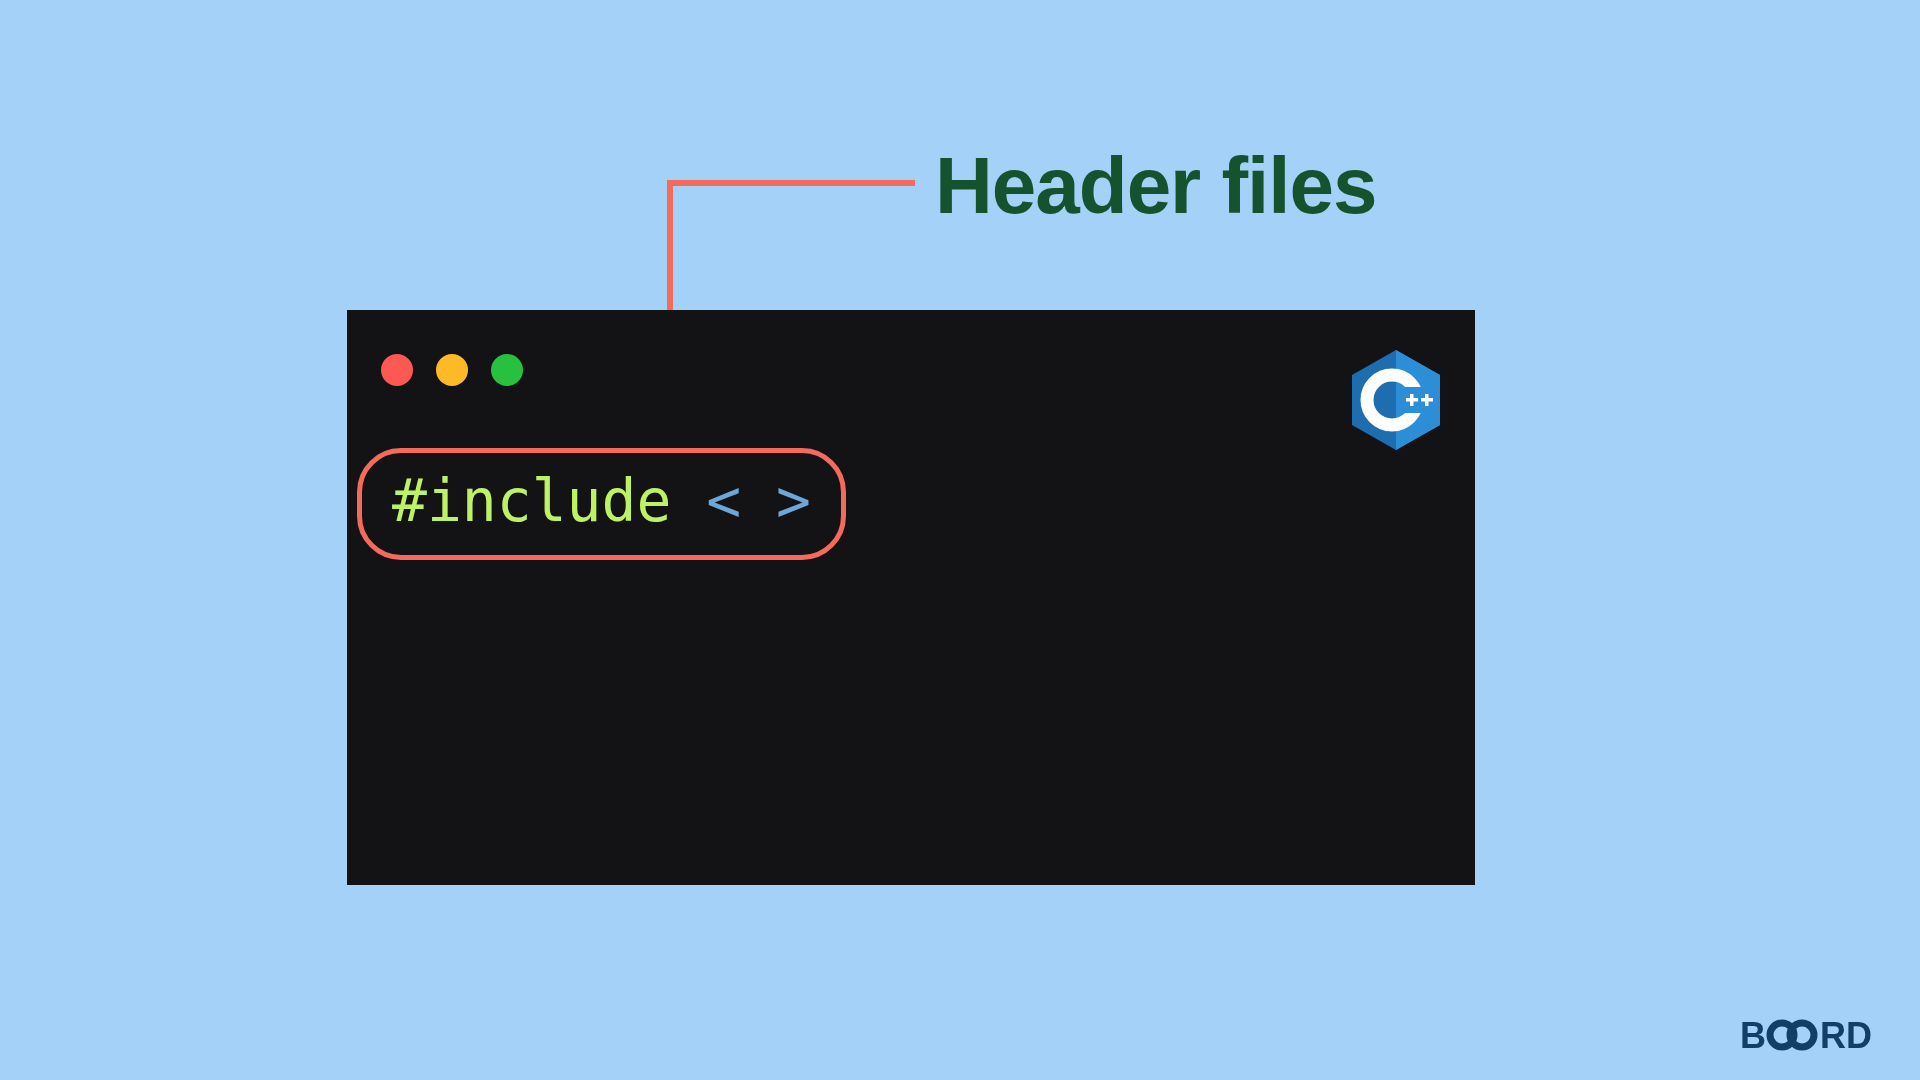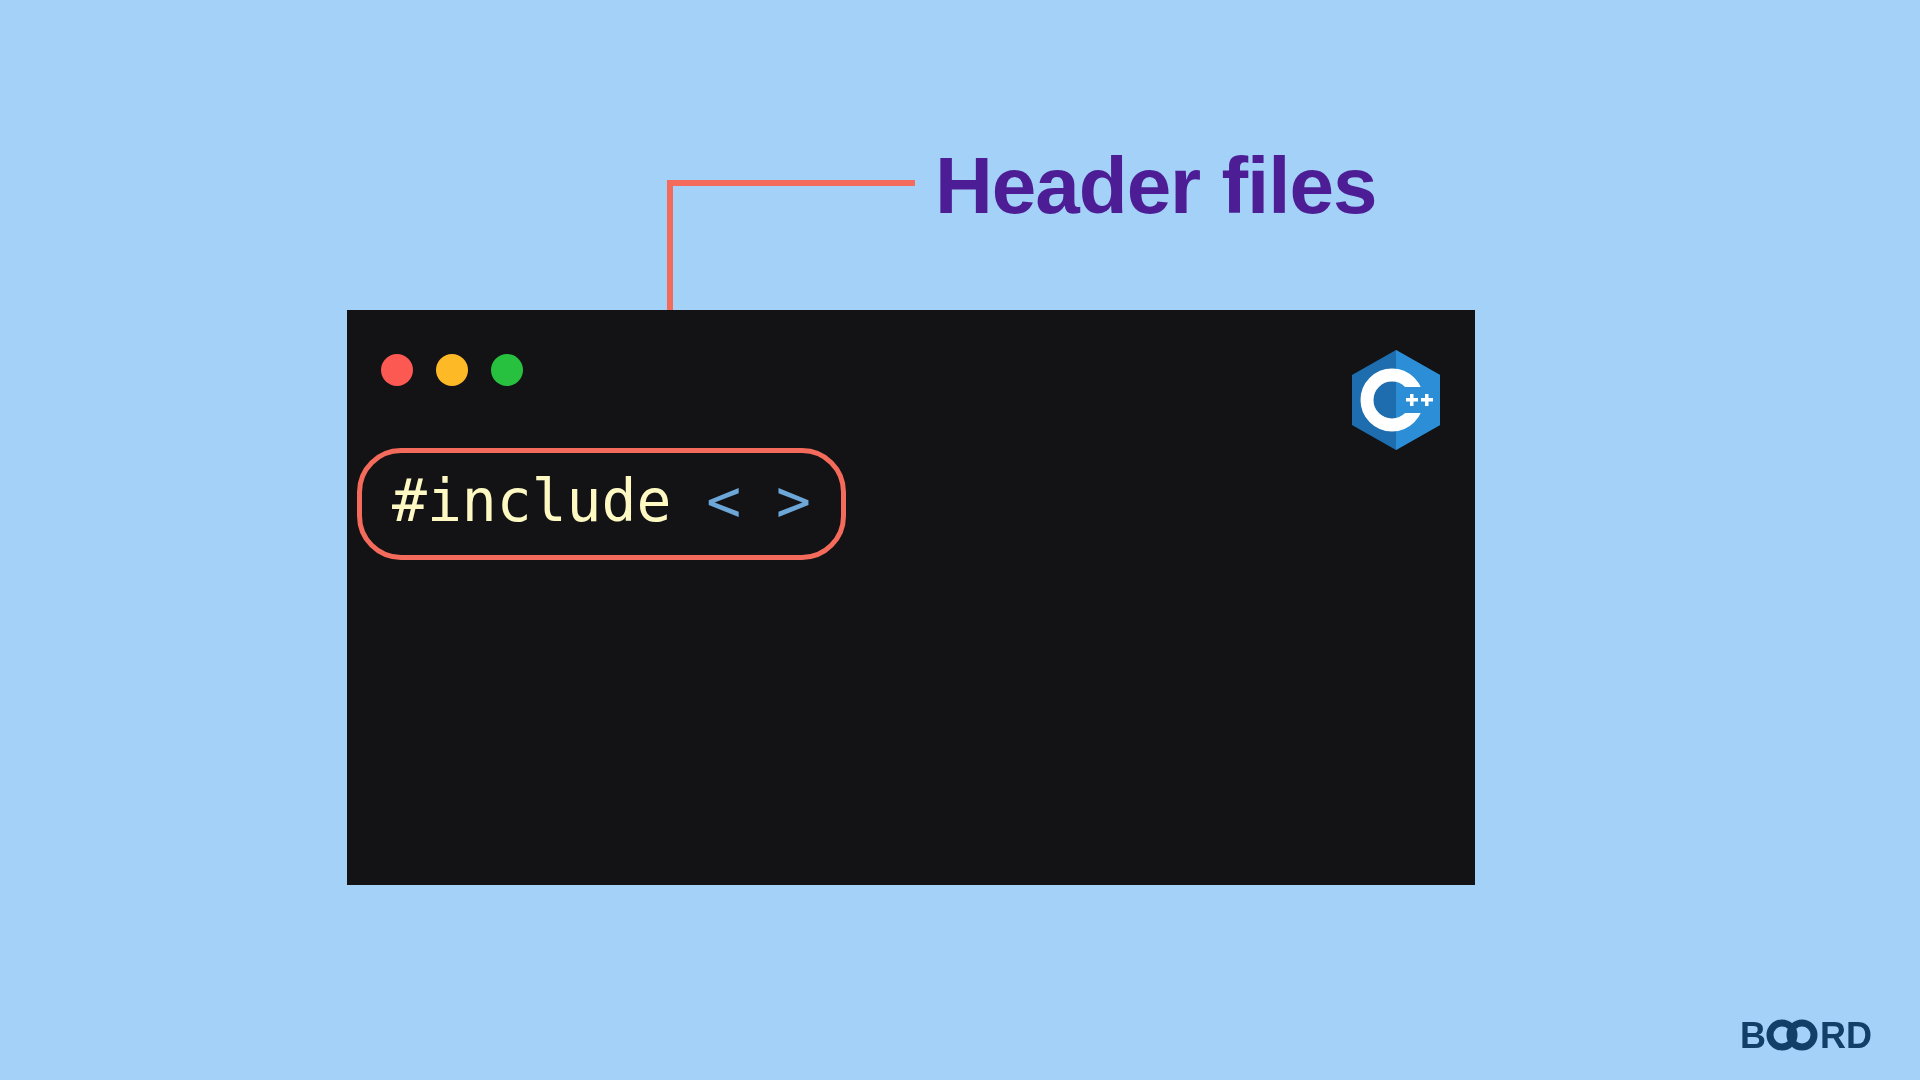--- a/index.html
+++ b/index.html
@@ -9,21 +9,21 @@
     font-family: Arial, Helvetica, sans-serif;
     position: relative;
   }
 
   .title {
     position: absolute;
     top: 140px;
     left: 935px;
     font-size: 80px;
     font-weight: 900;
-    color: #4c1d95;
+    color: #14532d;
     letter-spacing: -1px;
   }
 
   .connector {
     position: absolute;
     pointer-events: none;
   }
   .connector .h {
     position: absolute;
     top: 180px;
@@ -78,21 +78,21 @@
     position: absolute;
     top: 138px;
     left: 10px;
     padding: 14px 30px 20px 30px;
     border: 5px solid #F56B5B;
     border-radius: 44px;
     font-family: "Menlo", "Consolas", monospace;
     font-size: 58px;
     letter-spacing: 0;
   }
-  .code-pill .tok-pre { color: #fef9c3; }
+  .code-pill .tok-pre { color: #bef264; }
   .code-pill .tok-ang { color: #6CA7D8; }
 
   .brand {
     position: absolute;
     bottom: 24px;
     right: 30px;
     width: 150px;
     height: 42px;
   }
 </style>

